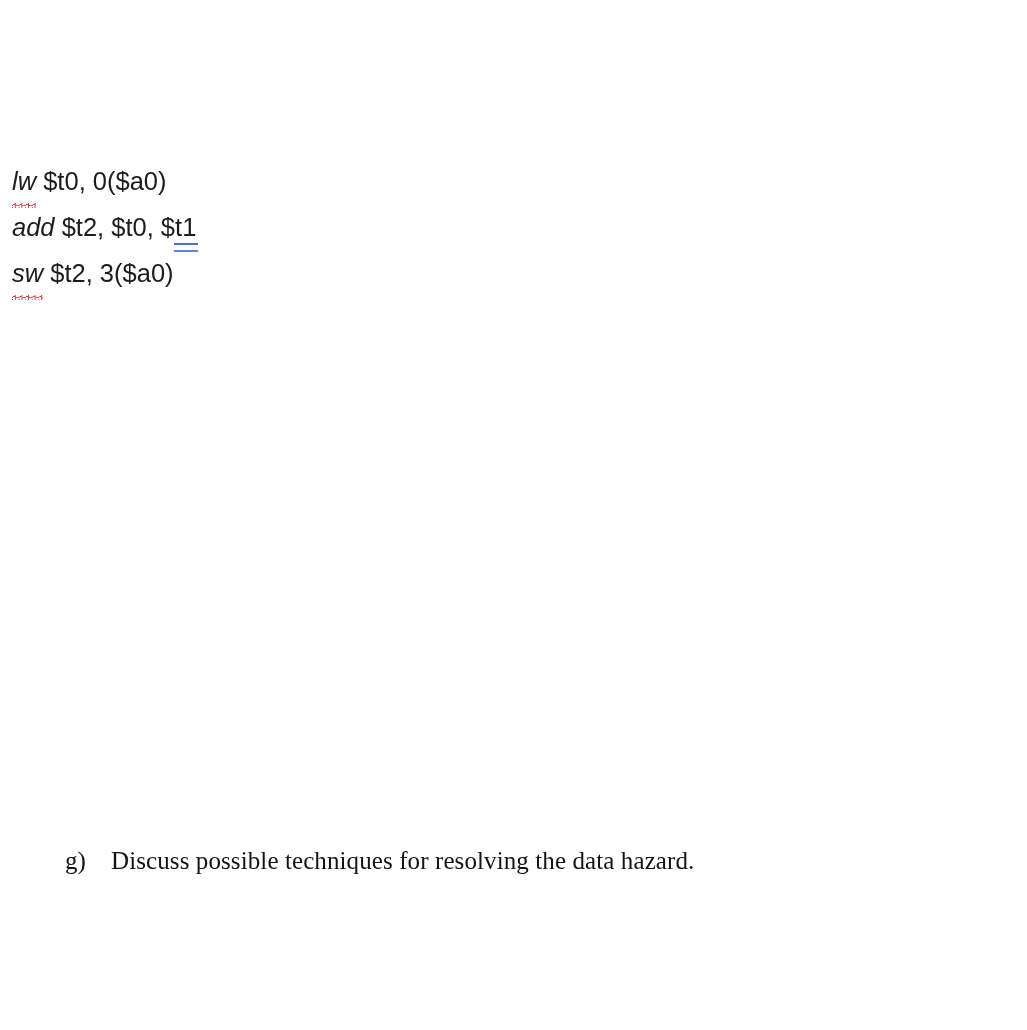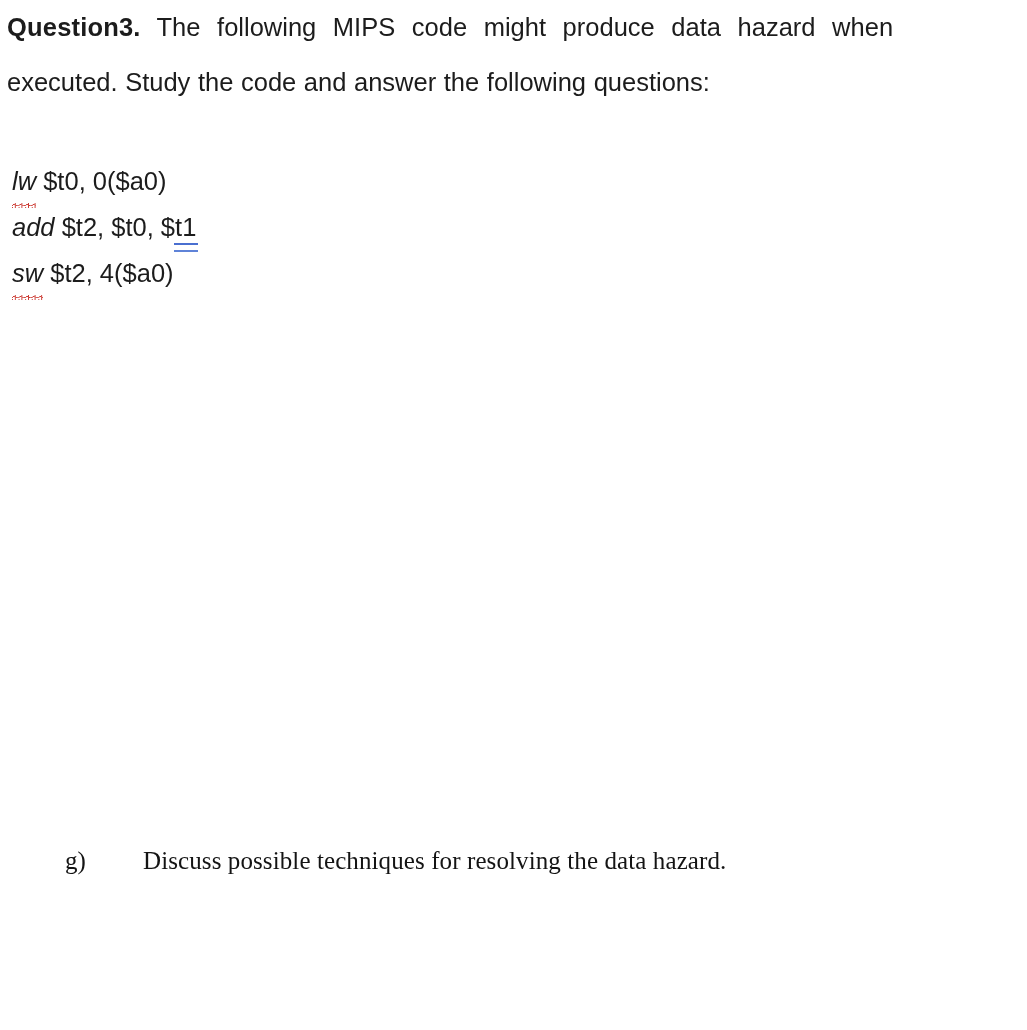--- a/index.html
+++ b/index.html
@@ -119,39 +119,34 @@
   .sub-item-g { left: 65px; top: 846px; }
   .sub-item-h { left: 65px; top: 980px; }
 
   .sub-marker {
     display: inline-block;
     width: 46px;
   }
 
   .sub-text {
     letter-spacing: 0.1px;
-    margin-left: 32px;
   }
 </style>
 </head>
 <body>
 
 <div class="page">
 
-  <div class="question-block">
-    <div class="q-line q-line-1"><span class="q-label">Question</span><span class="q-num">3.</span> <span>The following MIPS code might produce data hazard when</span></div>
-    <div class="q-line q-line-2">executed. Study the code and answer the following questions:</div>
-  </div>
 
   <div class="code-block">
 
     <div class="code-line"><span class="mnemonic spell">lw</span><span> $t0, 0($a0)</span></div>
 
     <div class="code-line"><span class="mnemonic">add</span><span> $t2, $t0, $</span><span class="grammar">t1</span></div>
 
-    <div class="code-line"><span class="mnemonic spell">sw</span><span> $t2, 4($a0)</span></div>
+    <div class="code-line"><span class="mnemonic spell">sw</span><span> $t2, 3($a0)</span></div>
 
   </div>
 
   <div class="sub-item sub-item-g"><span class="sub-marker">g)</span><span class="sub-text">Discuss possible techniques for resolving the data hazard.</span></div>
 
 
 </div>
 
 </body></html>

